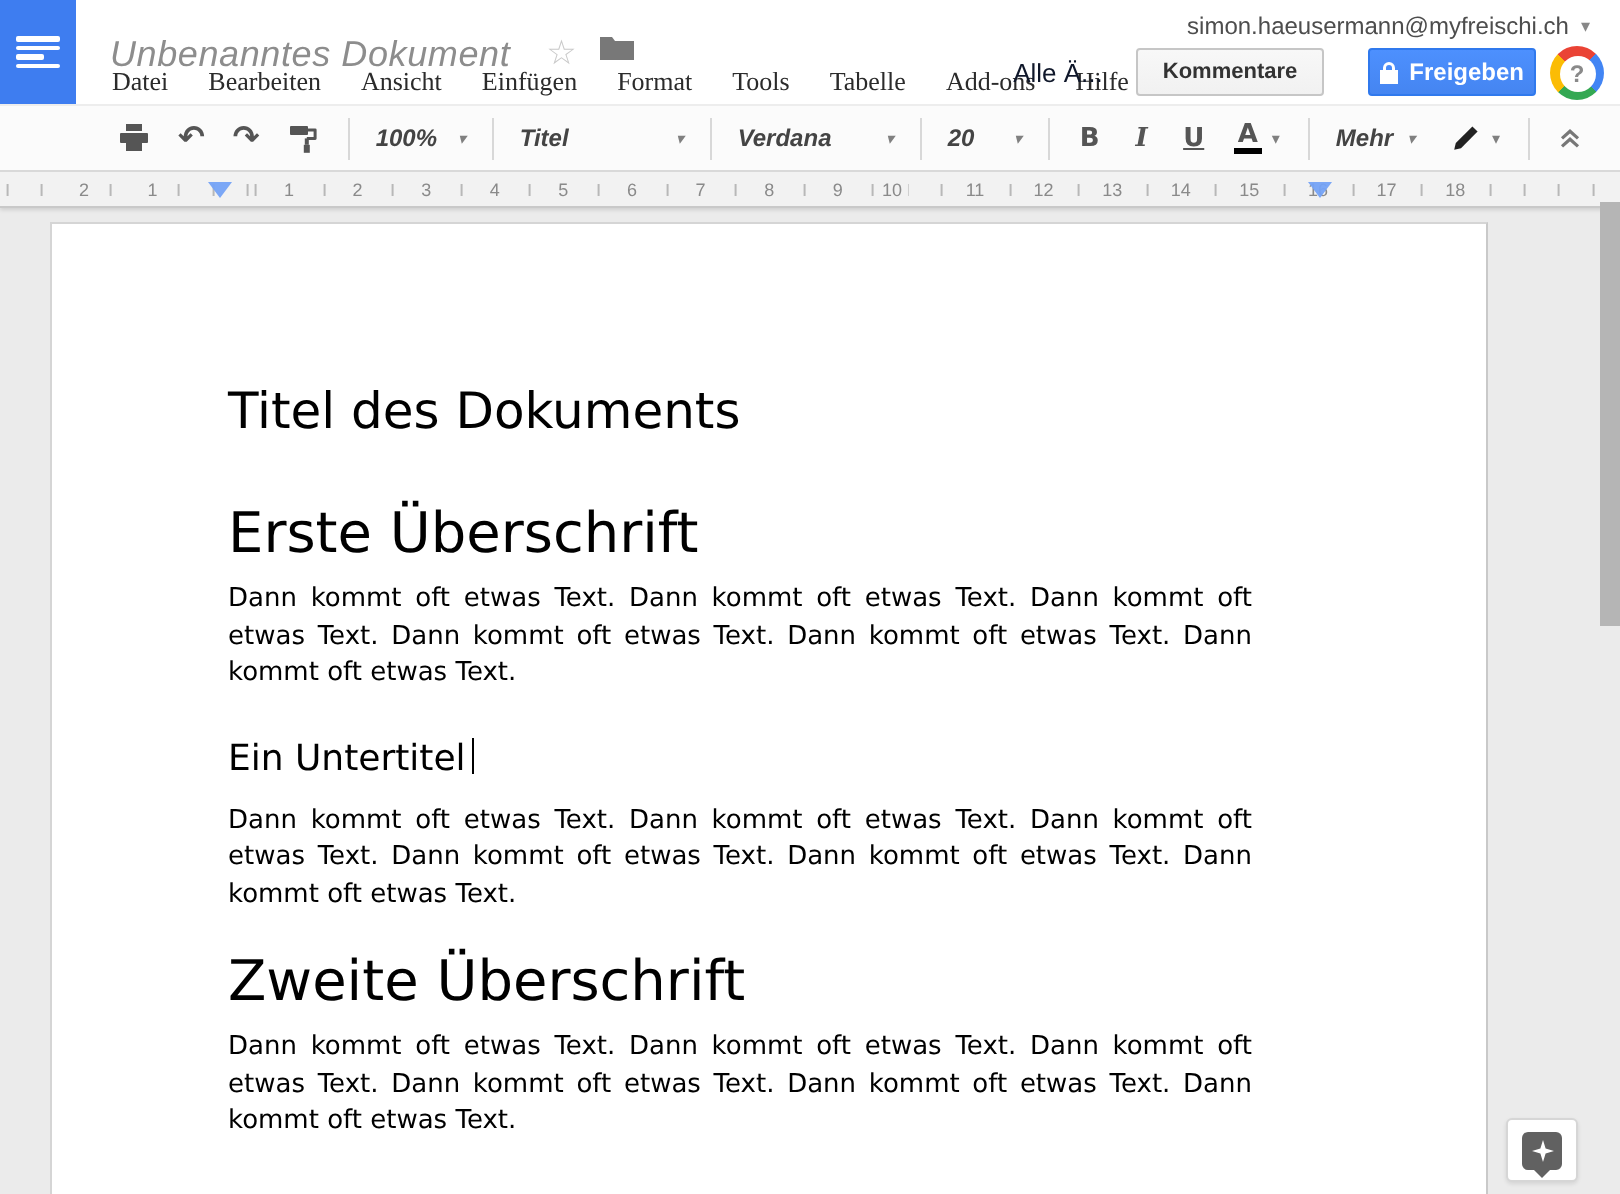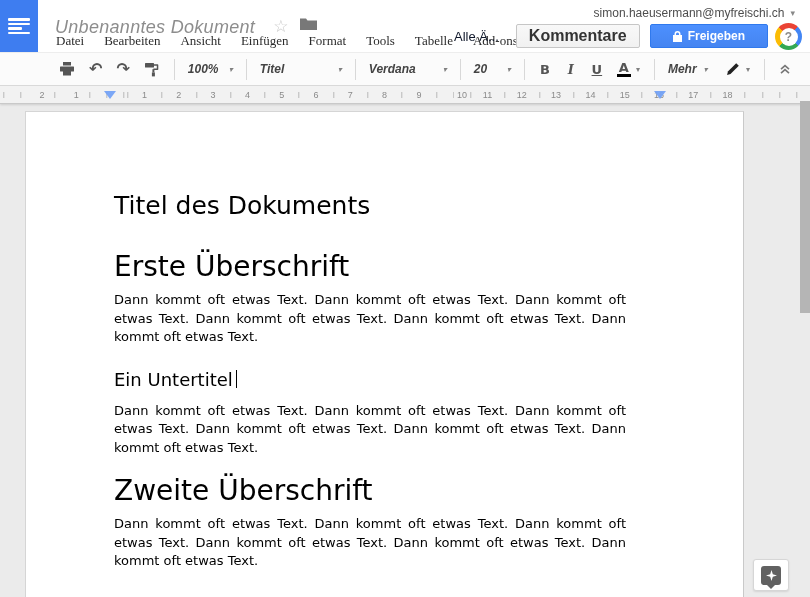--- a/index.html
+++ b/index.html
@@ -21,23 +21,23 @@
   .folder-btn { margin-left:12px; display:inline-flex; }
 
   .account { position:absolute; top:6px; right:15px; font-size:12px; color:#4d4d4d; display:flex; align-items:center; gap:6px; }
   .account .caret { font-size:9px; color:#888; }
 
   .menu-row { position:absolute; top:31px; left:53px; display:flex;font-family:Liberation Serif, serif; }
   .menu-item { font-size:13px; color:#2b2b2b; margin-right:14px; padding:2px 3px; cursor:default; }
   .activity-label { font-size:13px; color:#0f172a; margin-right:14px; padding:2px 3px;margin-left:24px; }
 
   .topbar-actions { position:absolute; top:24px; right:42px; display:flex; align-items:center; }
-  .btn-comments { height:24px; padding:0 12px; font-size:16px; font-weight:bold; color:#333;
-    background:linear-gradient(#f8f8f8,#f1f1f1); border:1px solid #c6c6c6; border-radius:2px; margin-right:10px; cursor:default; }
-  .btn-share { height:24px; padding:0 22px; font-size:12px; font-weight:bold; color:#fff;
+  .btn-comments { height:24px; padding:0 12px; font-size:11px; font-weight:bold; color:#333;
+    background:linear-gradient(#f8f8f8,#f1f1f1); border:1px solid #c6c6c6; border-radius:2px; margin-right:22px; cursor:default; }
+  .btn-share { height:24px; padding:0 5px; font-size:12px; font-weight:bold; color:#fff;
     background:linear-gradient(#4d90fe,#4585f1); border:1px solid #3079ed; border-radius:2px;
     display:flex; align-items:center; gap:6px; cursor:default; }
   .help-bubble { position:absolute; top:23px; right:8px; width:27px; height:27px; border-radius:50%;
     background:conic-gradient(from 315deg, #ea4335 0 25%, #4285f4 25% 50%, #34a853 50% 75%, #fbbc05 75% 100%);
     display:flex; align-items:center; justify-content:center; }
   .help-inner { width:18px; height:18px; border-radius:50%; background:#fff; color:#8a8a8a;
     font-size:12px; font-weight:bold; text-align:center; line-height:18px; }
 
   
   .toolbar { position:absolute; top:52px; left:0; width:810px; height:34px; background:#fbfbfb;
@@ -245,21 +245,21 @@
       <span class="ruler-num" style="left: 76.3px;">1</span>
       <span class="ruler-num" style="left: 144.5px;">1</span>
       <span class="ruler-num" style="left: 178.8px;">2</span>
       <span class="ruler-num" style="left: 213.1px;">3</span>
       <span class="ruler-num" style="left: 247.4px;">4</span>
       <span class="ruler-num" style="left: 281.7px;">5</span>
       <span class="ruler-num" style="left: 316px;">6</span>
       <span class="ruler-num" style="left: 350.3px;">7</span>
       <span class="ruler-num" style="left: 384.6px;">8</span>
       <span class="ruler-num" style="left: 418.9px;">9</span>
-      <span class="ruler-num" style="left: 446px; margin-left: 16px;">10</span>
+      <span class="ruler-num" style="left: 446px;">10</span>
       <span class="ruler-num" style="left: 487.5px;">11</span>
       <span class="ruler-num" style="left: 521.8px;">12</span>
       <span class="ruler-num" style="left: 556.1px;">13</span>
       <span class="ruler-num" style="left: 590.4px;">14</span>
       <span class="ruler-num" style="left: 624.7px;">15</span>
       <span class="ruler-num" style="left: 659px;">16</span>
       <span class="ruler-num" style="left: 693.3px;">17</span>
       <span class="ruler-num" style="left: 727.6px;">18</span>
     </div>
   <div class="indent-marker" style="left:110px"></div>

